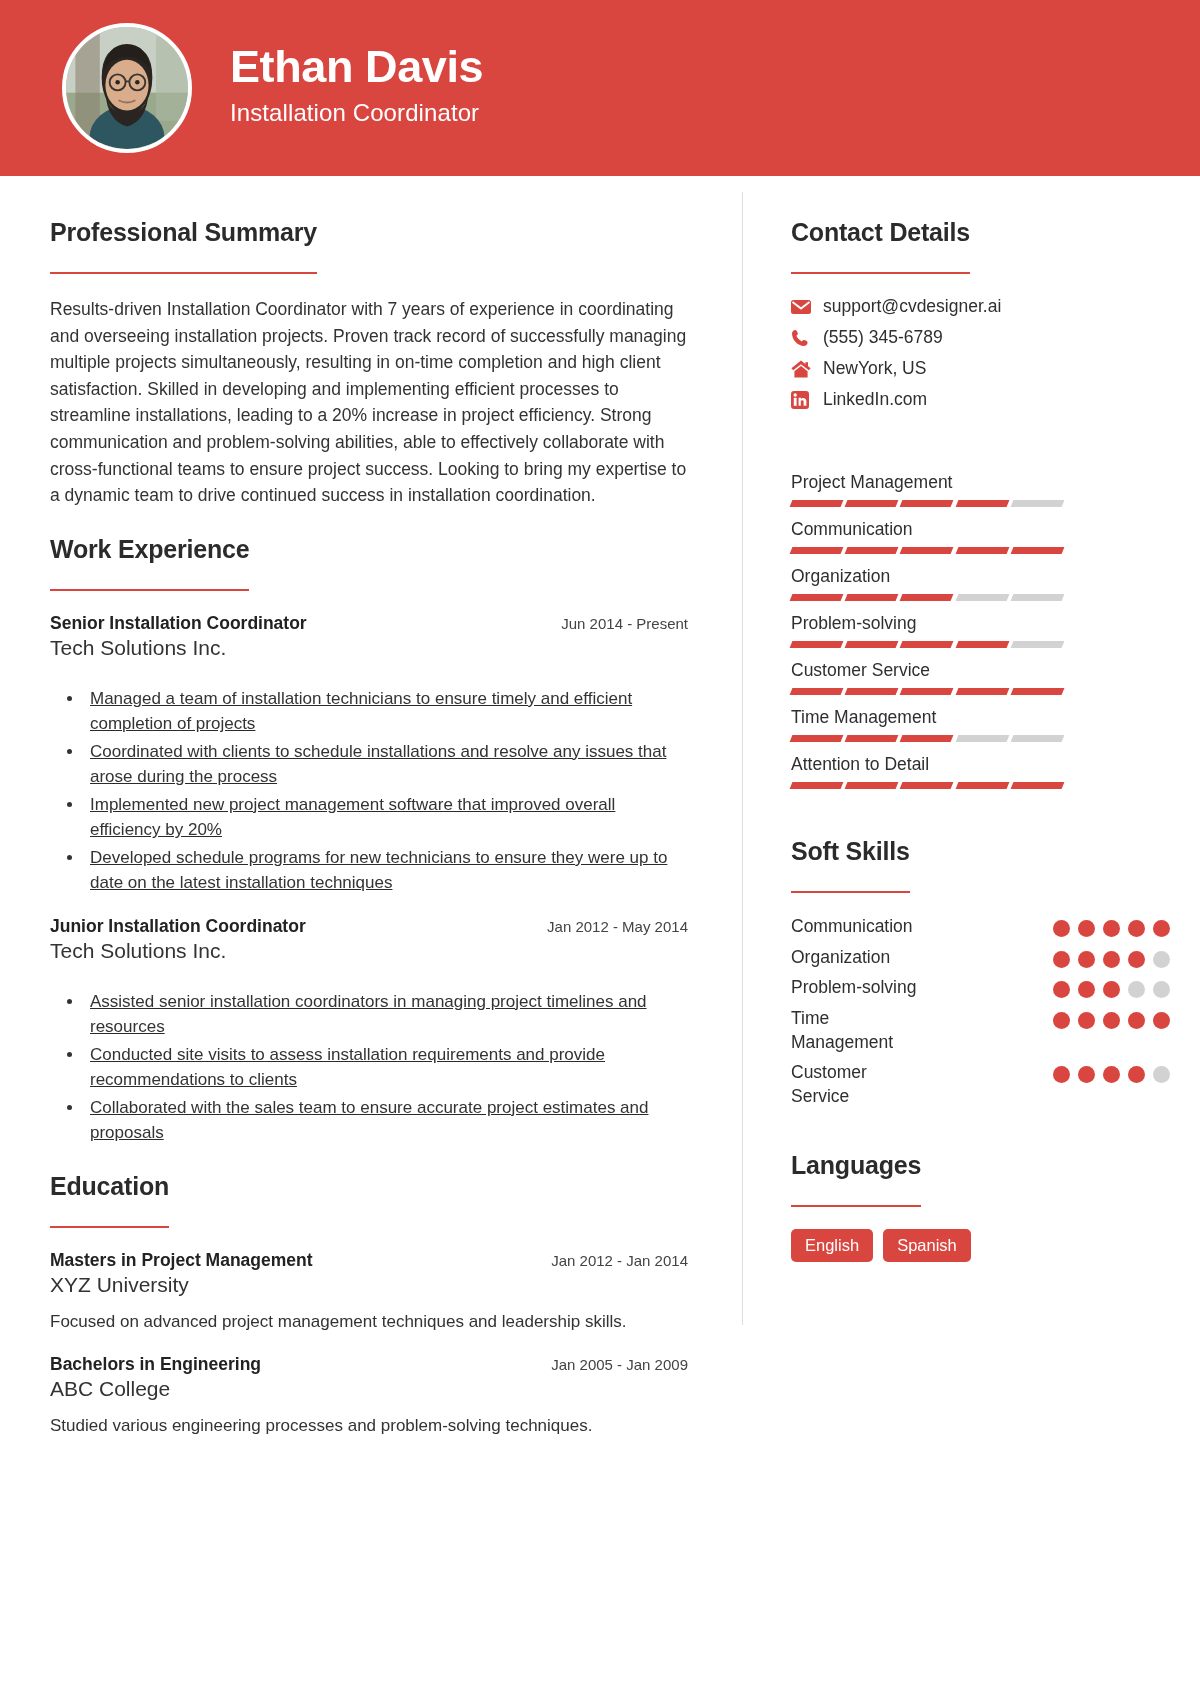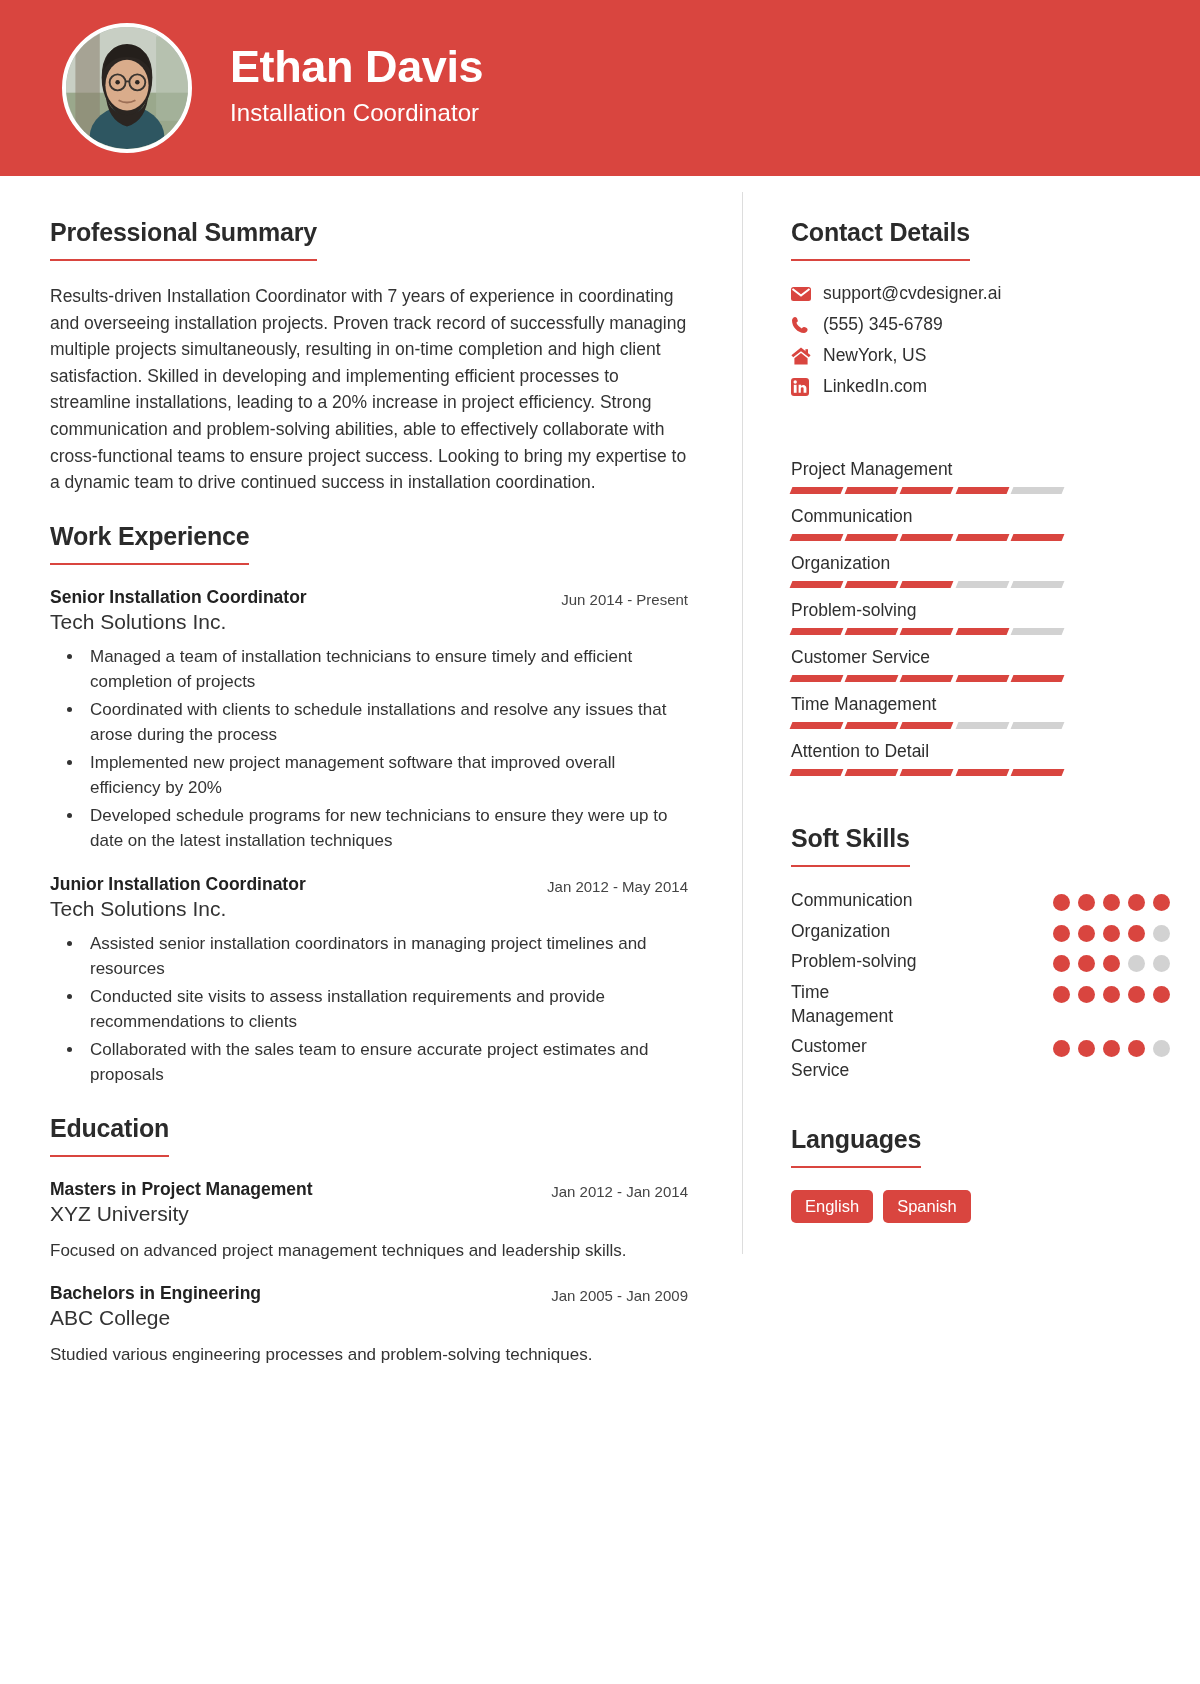--- a/index.html
+++ b/index.html
@@ -69,60 +69,61 @@
     padding: 36px 30px 40px 48px;
   }
 
   
   .sec-h {
     font-size: 25px;
     font-weight: bold;
     color: #2b2b2b;
     letter-spacing: -0.2px;
     display: inline-block;
-    padding-bottom: 12px;
+    padding-bottom: 25px;
     border-bottom: 2px solid #d9453f;
   }
   .sec-block { margin-bottom: 26px; }
   .sec-h-wrap { margin-bottom: 22px; }
 
   
   .summary {
     font-size: 17.5px;
     line-height: 1.52;
     color: #333333;
   }
 
   
   .entry { margin-bottom: 20px; }
   .entry-top {
     display: flex;
     justify-content: space-between;
-    align-items: flex-end;
+    align-items: center;
     margin-top: 6px;
   }
   .entry-title {
     font-size: 17.5px;
     font-weight: bold;
     color: #222222;
   }
   .entry-date {
     font-size: 15px;
     color: #444444;
     white-space: nowrap;
     padding-left: 14px;
   }
   .entry-org {
     font-size: 21px;
     color: #333333;
     margin-top: 2px;
   }
   ul.bullets {
-    margin: 10px 0 0 0;
+    margin: 26px 0 0 0;
     padding-left: 34px;
+    text-decoration: underline;
   }
   ul.bullets li {
     font-size: 17px;
     line-height: 1.5;
     color: #333333;
     margin-bottom: 2px;
     padding-left: 6px;
   }
   .entry-desc {
     font-size: 17px;

